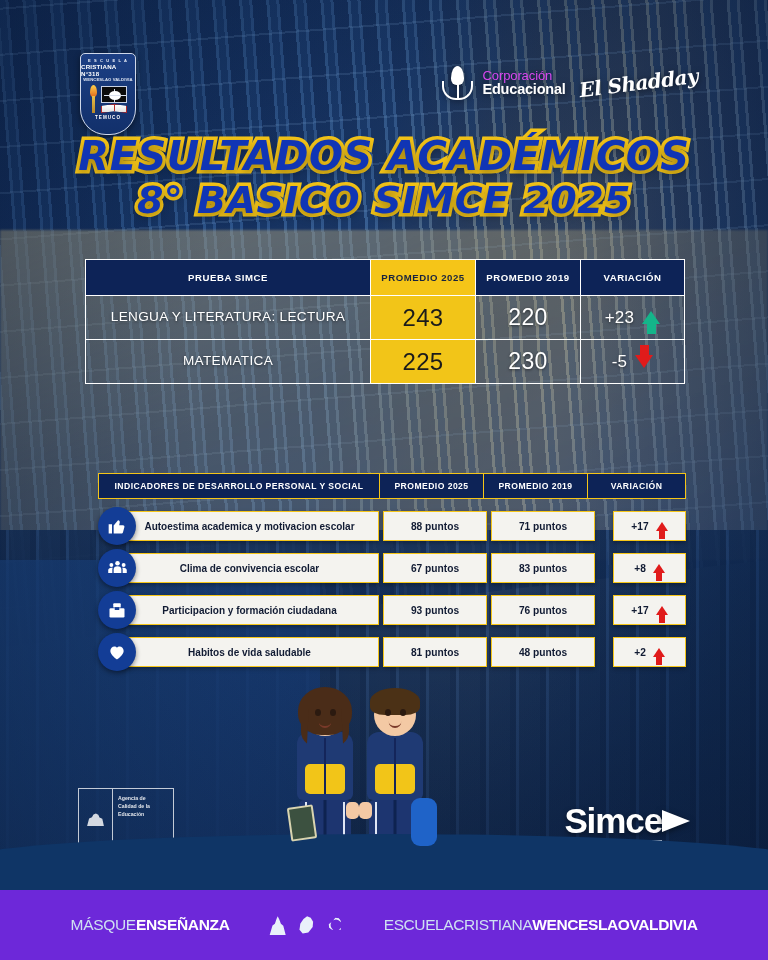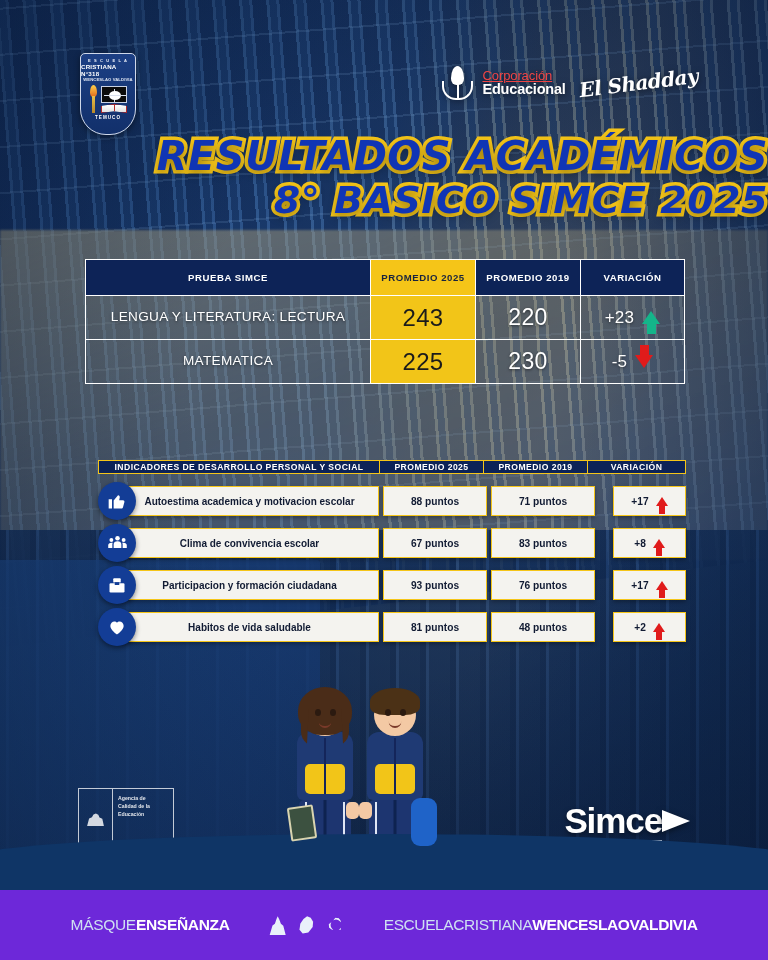--- a/index.html
+++ b/index.html
@@ -61,27 +61,27 @@
   .book::after{content:"";position:absolute;left:50%;top:0;width:.9px;height:100%;background:#b12a2a;}
   .crest .c4{font-size:4.6px;letter-spacing:1px;color:#ffffff;font-weight:700;margin-top:2px;}
 
   .corp{position:absolute;right:70px;top:66px;display:flex;align-items:center;gap:9px;
     filter:drop-shadow(0 1px 3px rgba(0,0,0,.55));}
   .corp-mark{width:31px;height:34px;position:relative;}
   .corp-mark .cup{position:absolute;bottom:0;left:0;width:31px;height:19px;border:2.3px solid #fff;border-top:none;border-radius:0 0 14px 14px;}
   .corp-mark .cup::after{content:"";position:absolute;left:50%;top:0;width:2px;height:17px;background:#fff;transform:translateX(-50%);}
   .corp-mark .fl{position:absolute;top:0;left:9px;width:13px;height:19px;background:#fff;border-radius:52% 52% 44% 44%/66% 66% 34% 34%;}
   .corp-txt{line-height:1.02;}
-  .corp-txt .l1{font-size:13px;color:#ef4444;font-weight:400;letter-spacing:-.1px;text-decoration:underline;}
+  .corp-txt .l1{font-size:13px;color:#d946ef;font-weight:400;letter-spacing:-.1px;}
   .corp-txt .l2{font-size:14.5px;color:#fff;font-weight:700;letter-spacing:-.2px;}
   .corp-script{font-family:"DejaVu Serif",serif;font-style:italic;font-weight:700;font-size:20px;color:#fff;
     transform:rotate(-7deg);margin-left:4px;align-self:center;letter-spacing:-.5px;}
 
   
-  .title-wrap{position:absolute;left:0;right:0;top:136px;text-align:right;}
+  .title-wrap{position:absolute;left:0;right:0;top:136px;text-align:center;}
   .title-line{font-family:"DejaVu Sans",sans-serif;font-weight:700;font-style:italic;color:#1035b5;
     letter-spacing:.5px;line-height:1.02;
     -webkit-text-stroke:7px #f5c518;paint-order:stroke fill;
     text-shadow:0 4px 8px rgba(0,0,0,.35);}
   .t1{font-size:40px;}
   .t2{font-size:38px;margin-top:4px;}
 
   
   .tbl1{position:absolute;left:85px;top:259px;width:600px;border-collapse:collapse;table-layout:fixed;}
   .tbl1 th,.tbl1 td{border:1.6px solid #ffffff;text-align:center;vertical-align:middle;}
@@ -95,21 +95,21 @@
   .tbl1 td.var{font-size:17px;}
   .var-in{display:flex;align-items:center;justify-content:center;gap:8px;}
   .arw{width:0;height:0;position:relative;}
   .arw-up{border-left:9px solid transparent;border-right:9px solid transparent;border-bottom:13px solid #14b58a;}
   .arw-up::after{content:"";position:absolute;left:-4.5px;top:13px;width:9px;height:10px;background:#14b58a;}
   .arw-dn{border-left:9px solid transparent;border-right:9px solid transparent;border-top:13px solid #e01b1b;}
   .arw-dn::after{content:"";position:absolute;left:-4.5px;top:-23px;width:9px;height:10px;background:#e01b1b;}
 
   
   .t2wrap{position:absolute;left:98px;top:460px;width:588px;}
-  .t2head{display:flex;border:1.8px solid #f5c518;height:14px;}
+  .t2head{display:flex;border:1.8px solid #f5c518;height:26px;margin-top:13px;}
   .t2head div{background:#0d2357;color:#fff;font-size:8.6px;font-weight:700;letter-spacing:.45px;
     display:flex;align-items:center;justify-content:center;border-right:1.8px solid #f5c518;}
   .t2head div:last-child{border-right:none;}
   .c-name{flex:0 0 281px;}
   .c-25{flex:0 0 104px;}
   .c-19{flex:0 0 104px;}
   .c-var{flex:1;}
 
   .irow{position:relative;margin-top:12px;height:30px;display:flex;margin-left:22px;width:566px;}
   .irow .cell{background:#f4f3ef;border:1.8px solid #f5c518;display:flex;align-items:center;justify-content:center;

